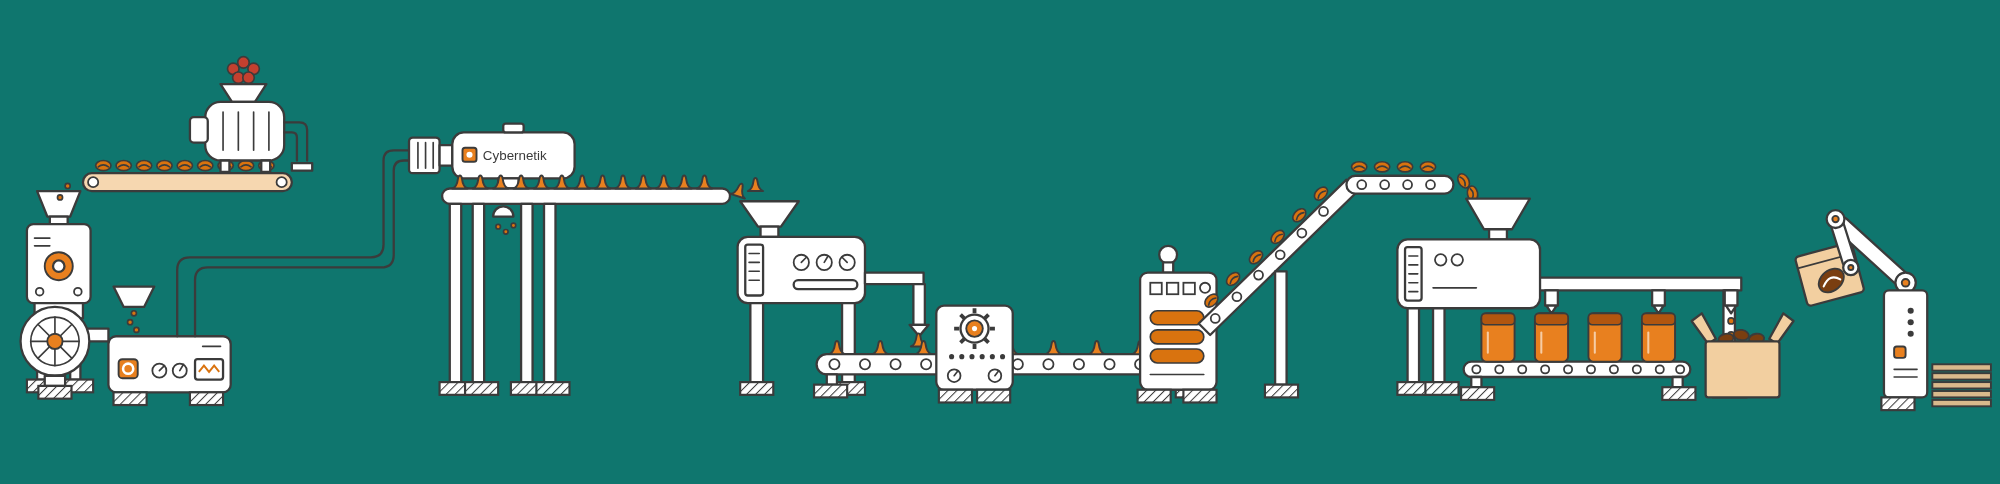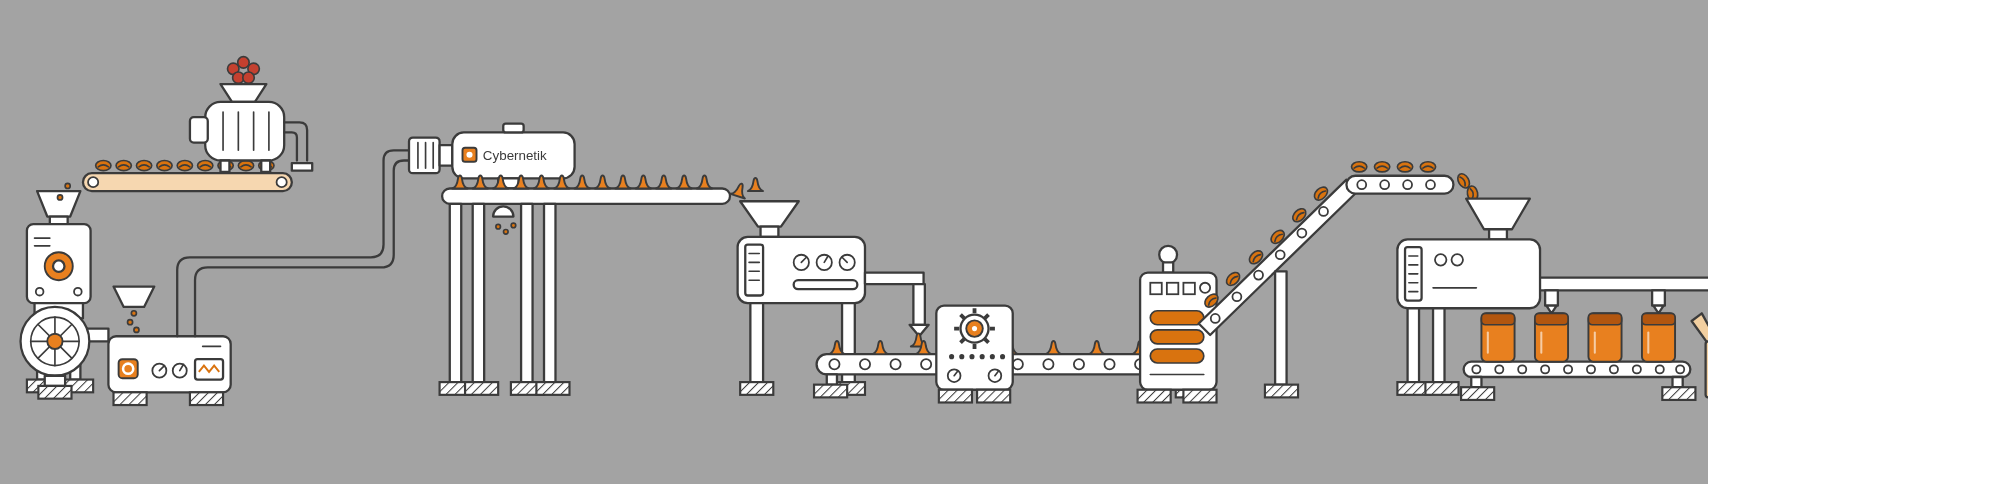--- a/index.html
+++ b/index.html
@@ -1,17 +1,17 @@
 <!DOCTYPE html>
 <html><head>
 <meta charset="utf-8">
 <style>
   html,body{margin:0;padding:0;background:#ffffff;}
   body{font-family:"Liberation Sans",sans-serif;}
-  .stage{width:1708px;height:484px;background:#a3a3a3;overflow:hidden;}
+  .stage{width:2000px;height:484px;background:#0f766e;overflow:hidden;}
   svg text{font-family:"Liberation Sans",sans-serif;fill:#3b3b3b;}
   .w   {fill:#ffffff;stroke:#3b3b3b;stroke-width:1.8;stroke-linejoin:round;}
   .p   {fill:#f6d7b0;stroke:#3b3b3b;stroke-width:1.8;}
   .or  {fill:#e8801f;stroke:#3b3b3b;stroke-width:1.5;stroke-linejoin:round;}
   .or2 {fill:#d9730f;stroke:#3b3b3b;stroke-width:1.3;}
   .tn  {fill:#f2cfa0;stroke:#3b3b3b;stroke-width:1.8;stroke-linejoin:round;}
   .tn2 {fill:#d9b98c;stroke:#3b3b3b;stroke-width:1.5;}
   .rd  {fill:#c4402f;stroke:#3b3b3b;stroke-width:1.3;}
   .bn  {fill:#7a3e10;stroke:#3b3b3b;stroke-width:1.4;}
   .thin{fill:none;stroke:#3b3b3b;stroke-width:1.3;stroke-linecap:round;}

